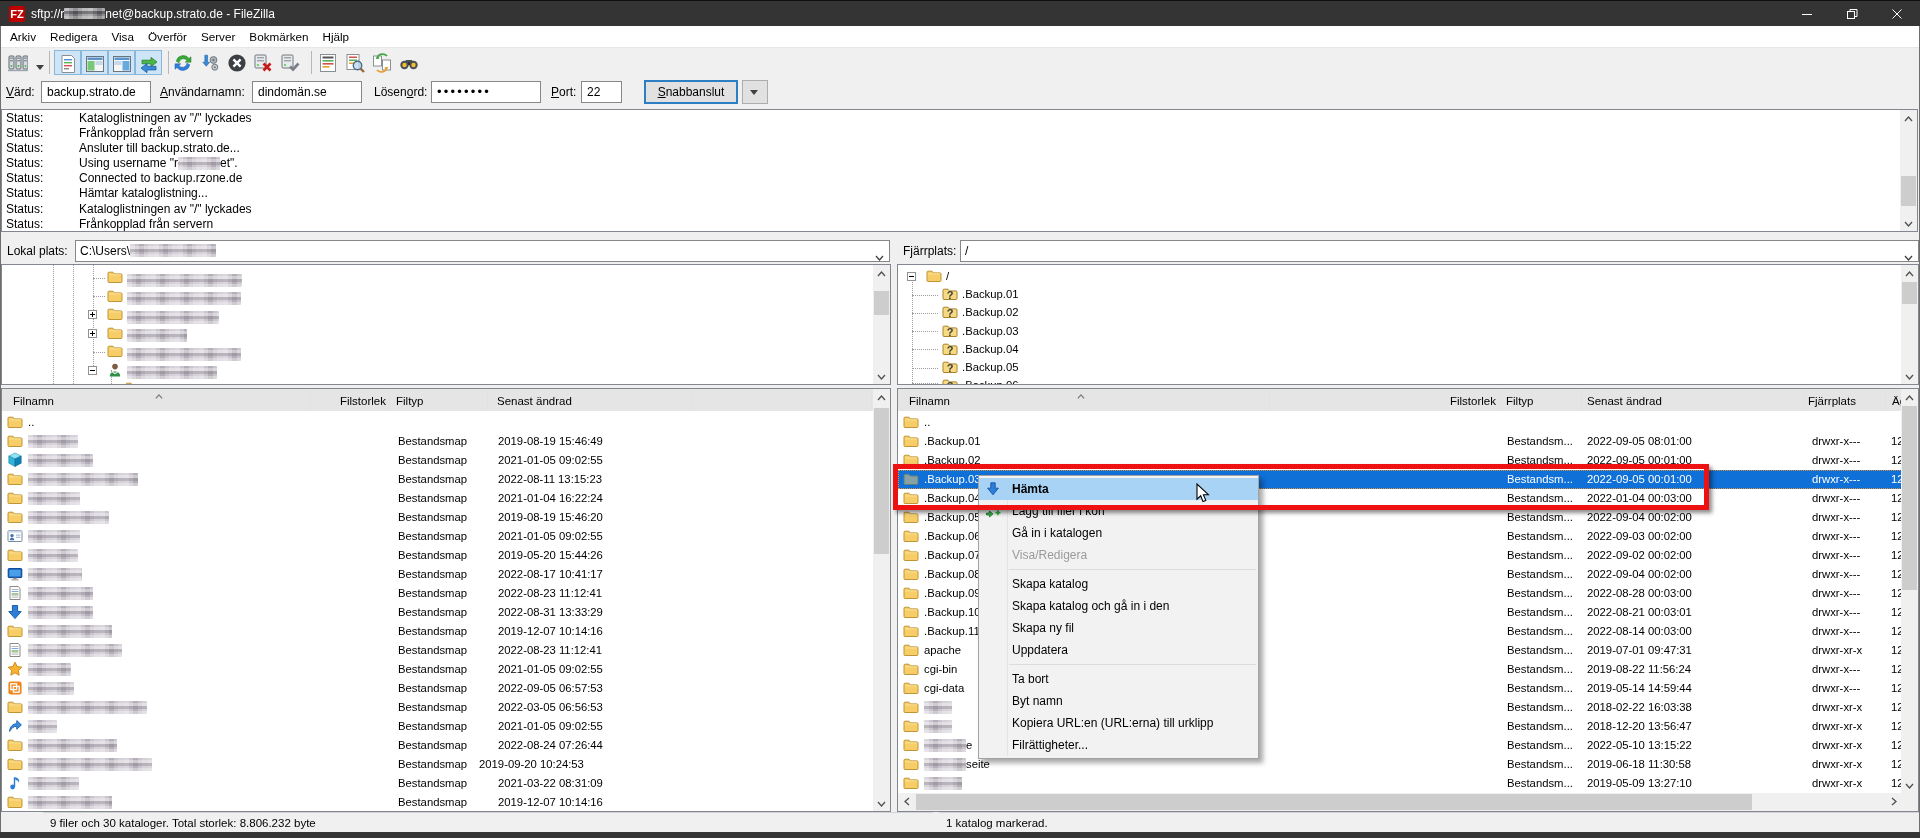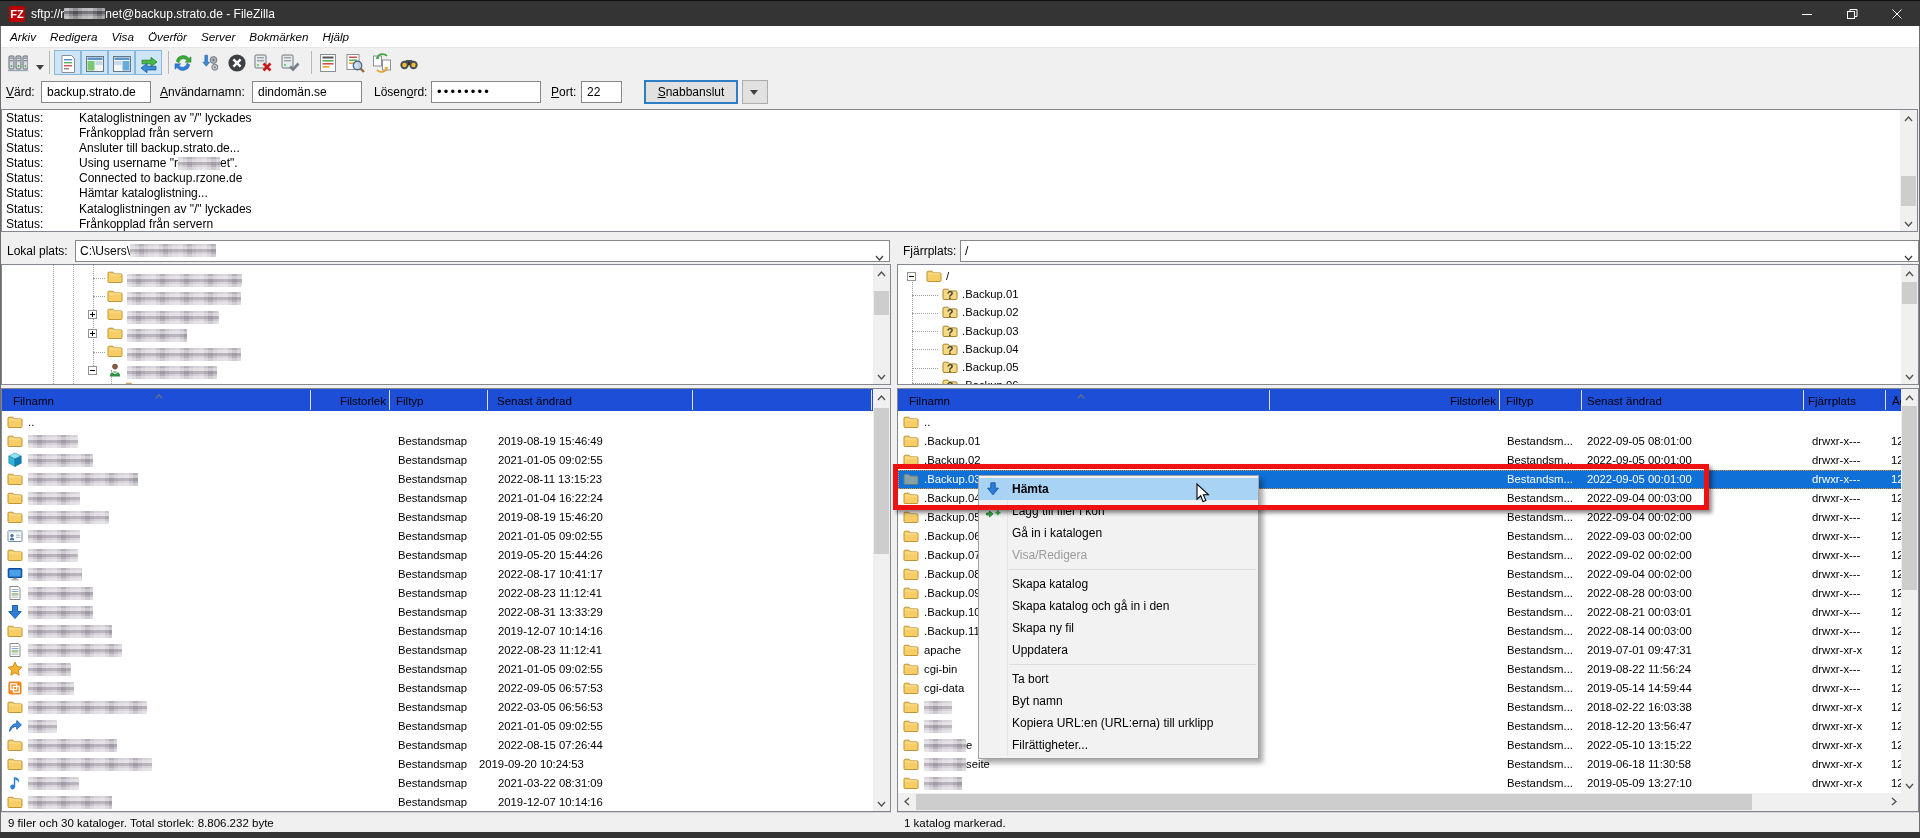--- a/index.html
+++ b/index.html
@@ -28,21 +28,21 @@
   filter: blur(.7px);
 }
 .px-dark { background-color:#8e8e92;
   background-image:
     repeating-linear-gradient(0deg, rgba(255,255,255,.25) 0 3px, rgba(0,0,0,0) 3px 5px, rgba(30,30,34,.35) 5px 8px),
     repeating-linear-gradient(90deg, rgba(255,255,255,.28) 0 5px, rgba(0,0,0,0) 5px 9px, rgba(20,20,25,.25) 9px 14px, rgba(0,0,0,0) 14px 18px, rgba(255,255,255,.2) 18px 24px);
   filter: blur(.7px);
 }
 
 
-#menubar { position:absolute; left:0; top:26px; width:1920px; height:28px; background:#ffffff;font-style:italic; }
+#menubar { position:absolute; left:0; top:26px; width:1920px; height:28px; background:#ffffff; }
 .menu-item { display:inline-block; padding:0 7px; line-height:21px; font-size:11.7px; }
 #menubar { padding-left:3px; }
 
 
 #toolbar { position:absolute; left:0; top:47px; width:1920px; height:29px; background:#f0f0f0; border-top:1px solid #e6e6e6; }
 .tb-icon { position:absolute; top:4px; width:22px; height:22px; }
 .tb-icon svg { position:absolute; left:1px; top:1px; }
 .tb-sep { position:absolute; top:3px; width:1px; height:23px; background:#b8b8b8; }
 .tb-toggle { position:absolute; top:2px; width:27px; height:25px; background:#cde5f7; border:1px solid #88b7dc; }
 .tb-toggle svg { position:absolute; left:3px; top:3px; }
@@ -80,31 +80,31 @@
 .tree-row .ticon { position:absolute; top:1px; }
 .tree-label { position:absolute; top:0; }
 .expander { position:absolute; width:9px; height:9px; background:#fff; border:1px solid #919191; top:5px; }
 .expander i { position:absolute; background:#000; }
 .exp-h { left:1px; top:3px; width:5px; height:1px; }
 .exp-v { left:3px; top:1px; width:1px; height:5px; }
 .guide-v { position:absolute; width:0; border-left:1px dotted #9d9da2; }
 .guide-h { position:absolute; height:0; border-top:1px dotted #9d9da2; }
 
 .listbox { position:absolute; background:#fff; border:1px solid #828790; overflow:hidden; }
-.lheader { position:absolute; left:0; top:0; right:0; height:22px; background:#1d4ed8; font-size:12px; }
+.lheader { position:absolute; left:0; top:0; right:0; height:22px; background:#e5e5e5; font-size:12px; }
 .lheader .hcell { position:absolute; top:0; line-height:24px; white-space:nowrap; font-size:11.5px; }
 .hdiv { position:absolute; top:1px; width:1px; height:20px; background:#e2e2e2; }
 .sort-arrow { position:absolute; top:1px; }
 .lrows { position:absolute; left:0; right:0; }
 .lrow { position:relative; height:19px; font-size:11.3px; line-height:19px; white-space:nowrap; }
 .lrow .cell { position:absolute; top:0; }
 .lrow .ricon { position:absolute; left:5px; top:1px; }
 .lrow.sel { background:#0f70d7; color:#fff; outline:1px dotted #d98e3c; outline-offset:-1px; }
 
-.statusbar { position:absolute; height:20px; background:#f0f0f0; border-top:1px solid #d2d2d2; font-size:11.5px; line-height:20px; padding-left:7px; white-space:nowrap; }
+.statusbar { position:absolute; height:20px; background:#f0f0f0; border-top:1px solid #d2d2d2; font-size:11.5px; line-height:20px; padding-left:7px; white-space:nowrap;margin-left:42px; }
 
 
 #ctxmenu { position:absolute; left:978px; top:475px; width:281px; background:#f2f2f2; border:1px solid #a2a2a2; box-shadow:4px 4px 5px rgba(0,0,0,.35); padding:2px 0; }
 .mi { position:relative; height:22px; line-height:22px; font-size:12px; padding-left:33px; white-space:nowrap; }
 .mi.hl { background:#a9d3f5; font-weight:bold; }
 .mi.dis { color:#9b9b9b; }
 .mi .micon { position:absolute; left:6px; top:3px; }
 .msep { height:1px; background:#dcdcdc; margin:3px 2px 3px 30px; }
 #ctx-gutter { position:absolute; left:28px; top:2px; bottom:2px; width:1px; background:#e4e4e4; }
 
@@ -611,21 +611,21 @@
           <span class="cell" style="left:396px">Bestandsmap</span>
           <span class="cell" style="left:496px">2021-01-05 09:02:55</span>
         </div>
         <div class="lrow">
           <span class="ricon"><svg width="16" height="16" viewBox="0 0 16 16">
               <path d="M1 4.2 c0-.6.4-1 1-1 h4 l1.4 1.7 h6.6 c.6 0 1 .4 1 1 v6.6 c0 .6-.4 1-1 1 H2 c-.6 0-1-.4-1-1 Z" fill="#f7cd68" stroke="#c09535" stroke-width="1"></path>
               <path d="M2 5.9 h12" stroke="#fde49a" stroke-width="1" fill="none"></path>
             </svg></span>
           <span class="cell" style="left:26px"><span class="px" style="width:89px;"></span></span>
           <span class="cell" style="left:396px">Bestandsmap</span>
-          <span class="cell" style="left:496px">2022-08-15 07:26:44</span>
+          <span class="cell" style="left:496px">2022-08-24 07:26:44</span>
         </div>
         <div class="lrow">
           <span class="ricon"><svg width="16" height="16" viewBox="0 0 16 16">
               <path d="M1 4.2 c0-.6.4-1 1-1 h4 l1.4 1.7 h6.6 c.6 0 1 .4 1 1 v6.6 c0 .6-.4 1-1 1 H2 c-.6 0-1-.4-1-1 Z" fill="#f7cd68" stroke="#c09535" stroke-width="1"></path>
               <path d="M2 5.9 h12" stroke="#fde49a" stroke-width="1" fill="none"></path>
             </svg></span>
           <span class="cell" style="left:26px"><span class="px" style="width:124px;"></span></span>
           <span class="cell" style="left:396px">Bestandsmap</span>
           <span class="cell" style="left:477px">2019-09-20 10:24:53</span>
         </div>
@@ -803,21 +803,21 @@
           <span class="cell" style="left:914px">drwxr-x---</span>
           <span class="cell" style="left:993px">12</span>
         </div>
         <div class="lrow">
           <span class="ricon"><svg width="16" height="16" viewBox="0 0 16 16">
               <path d="M1 4.2 c0-.6.4-1 1-1 h4 l1.4 1.7 h6.6 c.6 0 1 .4 1 1 v6.6 c0 .6-.4 1-1 1 H2 c-.6 0-1-.4-1-1 Z" fill="#f7cd68" stroke="#c09535" stroke-width="1"></path>
               <path d="M2 5.9 h12" stroke="#fde49a" stroke-width="1" fill="none"></path>
             </svg></span>
           <span class="cell" style="left:26px"><span>.Backup.04</span></span>
           <span class="cell" style="left:609px">Bestandsm...</span>
-          <span class="cell" style="left:689px">2022-09-04 00:03:00</span>
+          <span class="cell" style="left:689px">2022-01-04 00:03:00</span>
           <span class="cell" style="left:914px">drwxr-x---</span>
           <span class="cell" style="left:993px">12</span>
         </div>
         <div class="lrow">
           <span class="ricon"><svg width="16" height="16" viewBox="0 0 16 16">
               <path d="M1 4.2 c0-.6.4-1 1-1 h4 l1.4 1.7 h6.6 c.6 0 1 .4 1 1 v6.6 c0 .6-.4 1-1 1 H2 c-.6 0-1-.4-1-1 Z" fill="#f7cd68" stroke="#c09535" stroke-width="1"></path>
               <path d="M2 5.9 h12" stroke="#fde49a" stroke-width="1" fill="none"></path>
             </svg></span>
           <span class="cell" style="left:26px"><span>.Backup.05</span></span>
           <span class="cell" style="left:609px">Bestandsm...</span>

